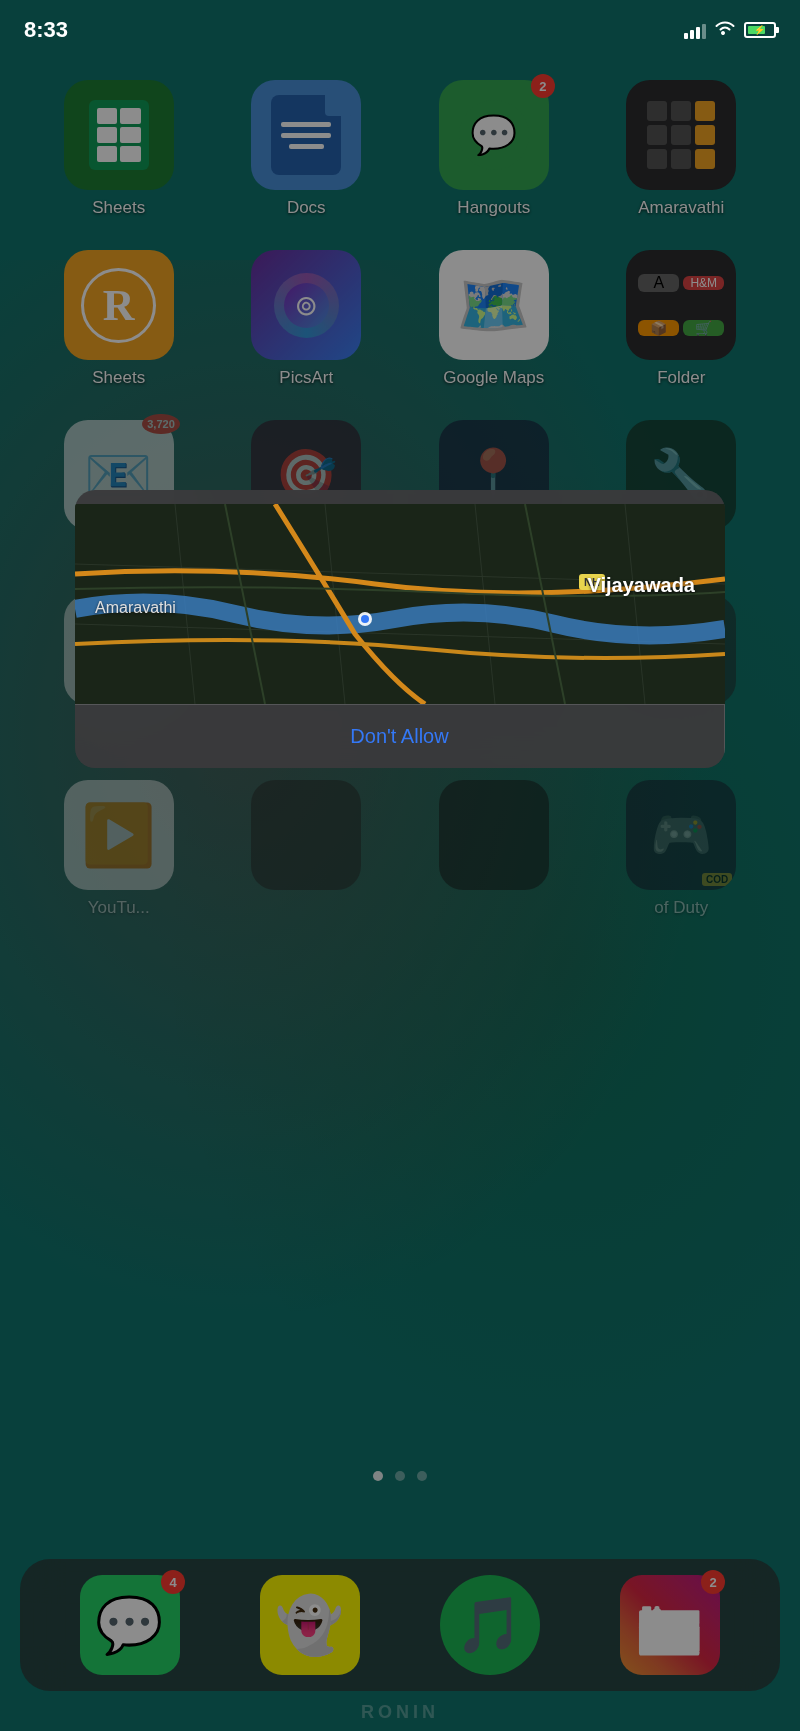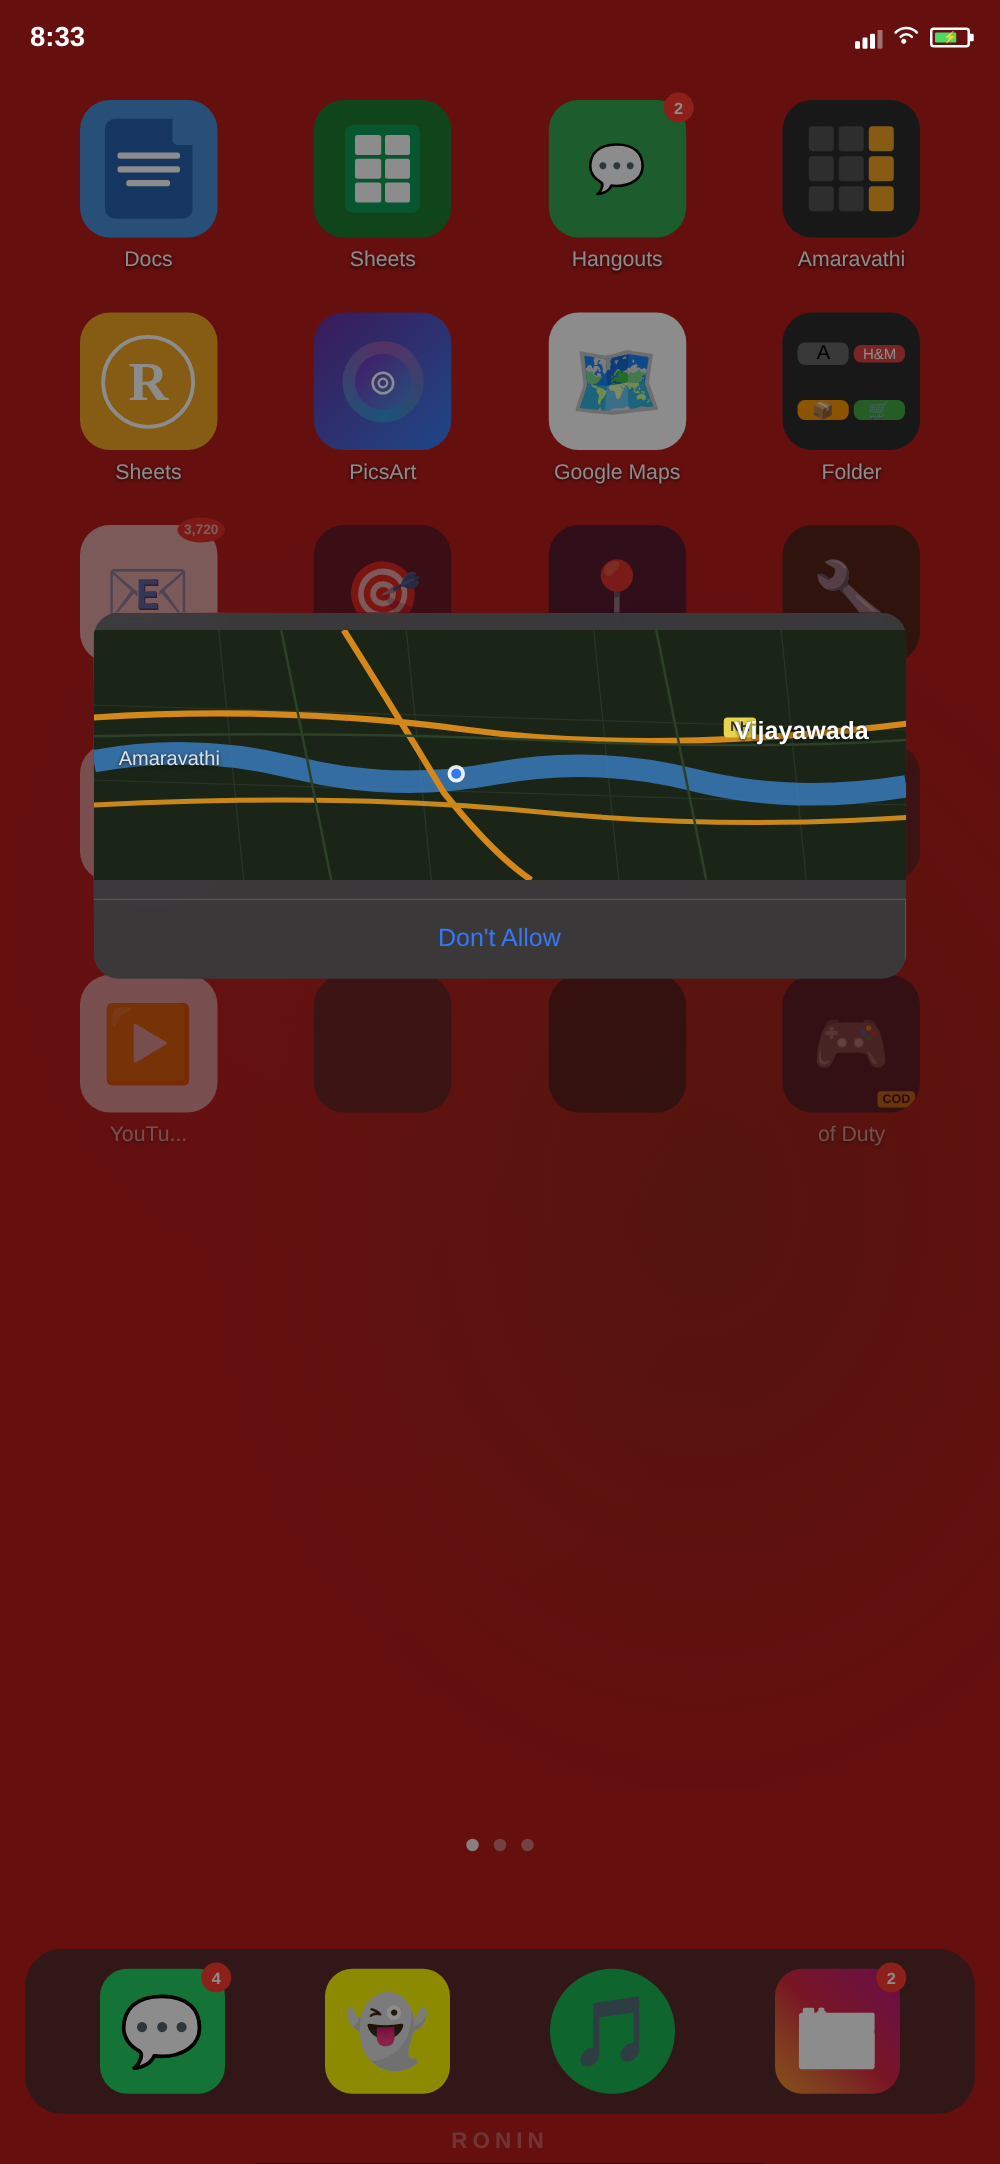--- a/index.html
+++ b/index.html
@@ -100,21 +100,21 @@
       transform: translateX(-50%);
     }
 
     
     .home-screen {
       position: absolute;
       top: 0;
       left: 0;
       right: 0;
       bottom: 0;
-      background: #b91c1c;
+      background: #0f766e;
     }
 
     
     .bg-rose {
       position: absolute;
       top: 260px;
       left: 0;
       right: 0;
       bottom: 300px;
       background: radial-gradient(ellipse at 30% 40%, rgba(180,40,40,0.3) 0%, transparent 60%),
@@ -259,21 +259,21 @@
       padding: 2px 5px;
       border-radius: 3px;
       top: 70px;
       right: 120px;
     }
 
     
     .alert-buttons {
       display: flex;
       border-top: 1px solid rgba(255,255,255,0.15);
-      margin-top: 15px;
+      margin-top: 0;
     }
 
     .alert-btn {
       flex: 1;
       padding: 20px 10px;
       text-align: center;
       font-size: 20px;
       font-weight: 500;
       color: #3478F6;
       background: none;
@@ -407,43 +407,43 @@
             <span class="battery-bolt">⚡</span>
           </div>
         </div>
       </div>
     </div>
   </div>
 
   <div style="position:absolute; top:80px; left:30px; right:30px; display:grid; grid-template-columns:repeat(4,1fr); gap:20px 10px;">
 
     <div class="app-item">
-      <div class="app-icon icon-bg-blue" style="position:relative;">
-        <div style="background:#2563B0; width:70px; height:80px; border-radius:8px; display:flex; flex-direction:column; align-items:center; justify-content:center; gap:6px; padding:8px;">
-          <div style="width:50px; height:5px; background:#fff; border-radius:2px;"></div>
-          <div style="width:50px; height:5px; background:#fff; border-radius:2px;"></div>
-          <div style="width:35px; height:5px; background:#fff; border-radius:2px;"></div>
-        </div>
-        <div style="position:absolute; top:8px; right:8px; width:28px; height:28px; background:#4A90D9; border-radius:4px;"></div>
-      </div>
-      <span class="app-label">Docs</span>
-    </div>
-
-    <div class="app-item">
       <div class="app-icon icon-bg-green-dark" style="position:relative;">
         <div style="width:60px; height:70px; background:#0F9D58; border-radius:6px; display:grid; grid-template-columns:1fr 1fr; grid-template-rows:1fr 1fr 1fr; gap:3px; padding:8px;">
           <div style="background:#fff; border-radius:2px;"></div>
           <div style="background:#fff; border-radius:2px;"></div>
           <div style="background:#fff; border-radius:2px;"></div>
           <div style="background:#fff; border-radius:2px;"></div>
           <div style="background:#fff; border-radius:2px;"></div>
           <div style="background:#fff; border-radius:2px;"></div>
         </div>
       </div>
       <span class="app-label">Sheets</span>
+    </div>
+
+    <div class="app-item">
+      <div class="app-icon icon-bg-blue" style="position:relative;">
+        <div style="background:#2563B0; width:70px; height:80px; border-radius:8px; display:flex; flex-direction:column; align-items:center; justify-content:center; gap:6px; padding:8px;">
+          <div style="width:50px; height:5px; background:#fff; border-radius:2px;"></div>
+          <div style="width:50px; height:5px; background:#fff; border-radius:2px;"></div>
+          <div style="width:35px; height:5px; background:#fff; border-radius:2px;"></div>
+        </div>
+        <div style="position:absolute; top:8px; right:8px; width:28px; height:28px; background:#4A90D9; border-radius:4px;"></div>
+      </div>
+      <span class="app-label">Docs</span>
     </div>
 
     <div class="app-item">
       <div class="app-icon icon-bg-hangouts" style="position:relative;">
         <div style="width:70px; height:70px; background:#34A853; border-radius:50%; display:flex; align-items:center; justify-content:center;">
           <div style="color:#fff; font-size:38px;">💬</div>
         </div>
         <div class="badge">2</div>
       </div>
       <span class="app-label">Hangouts</span>

